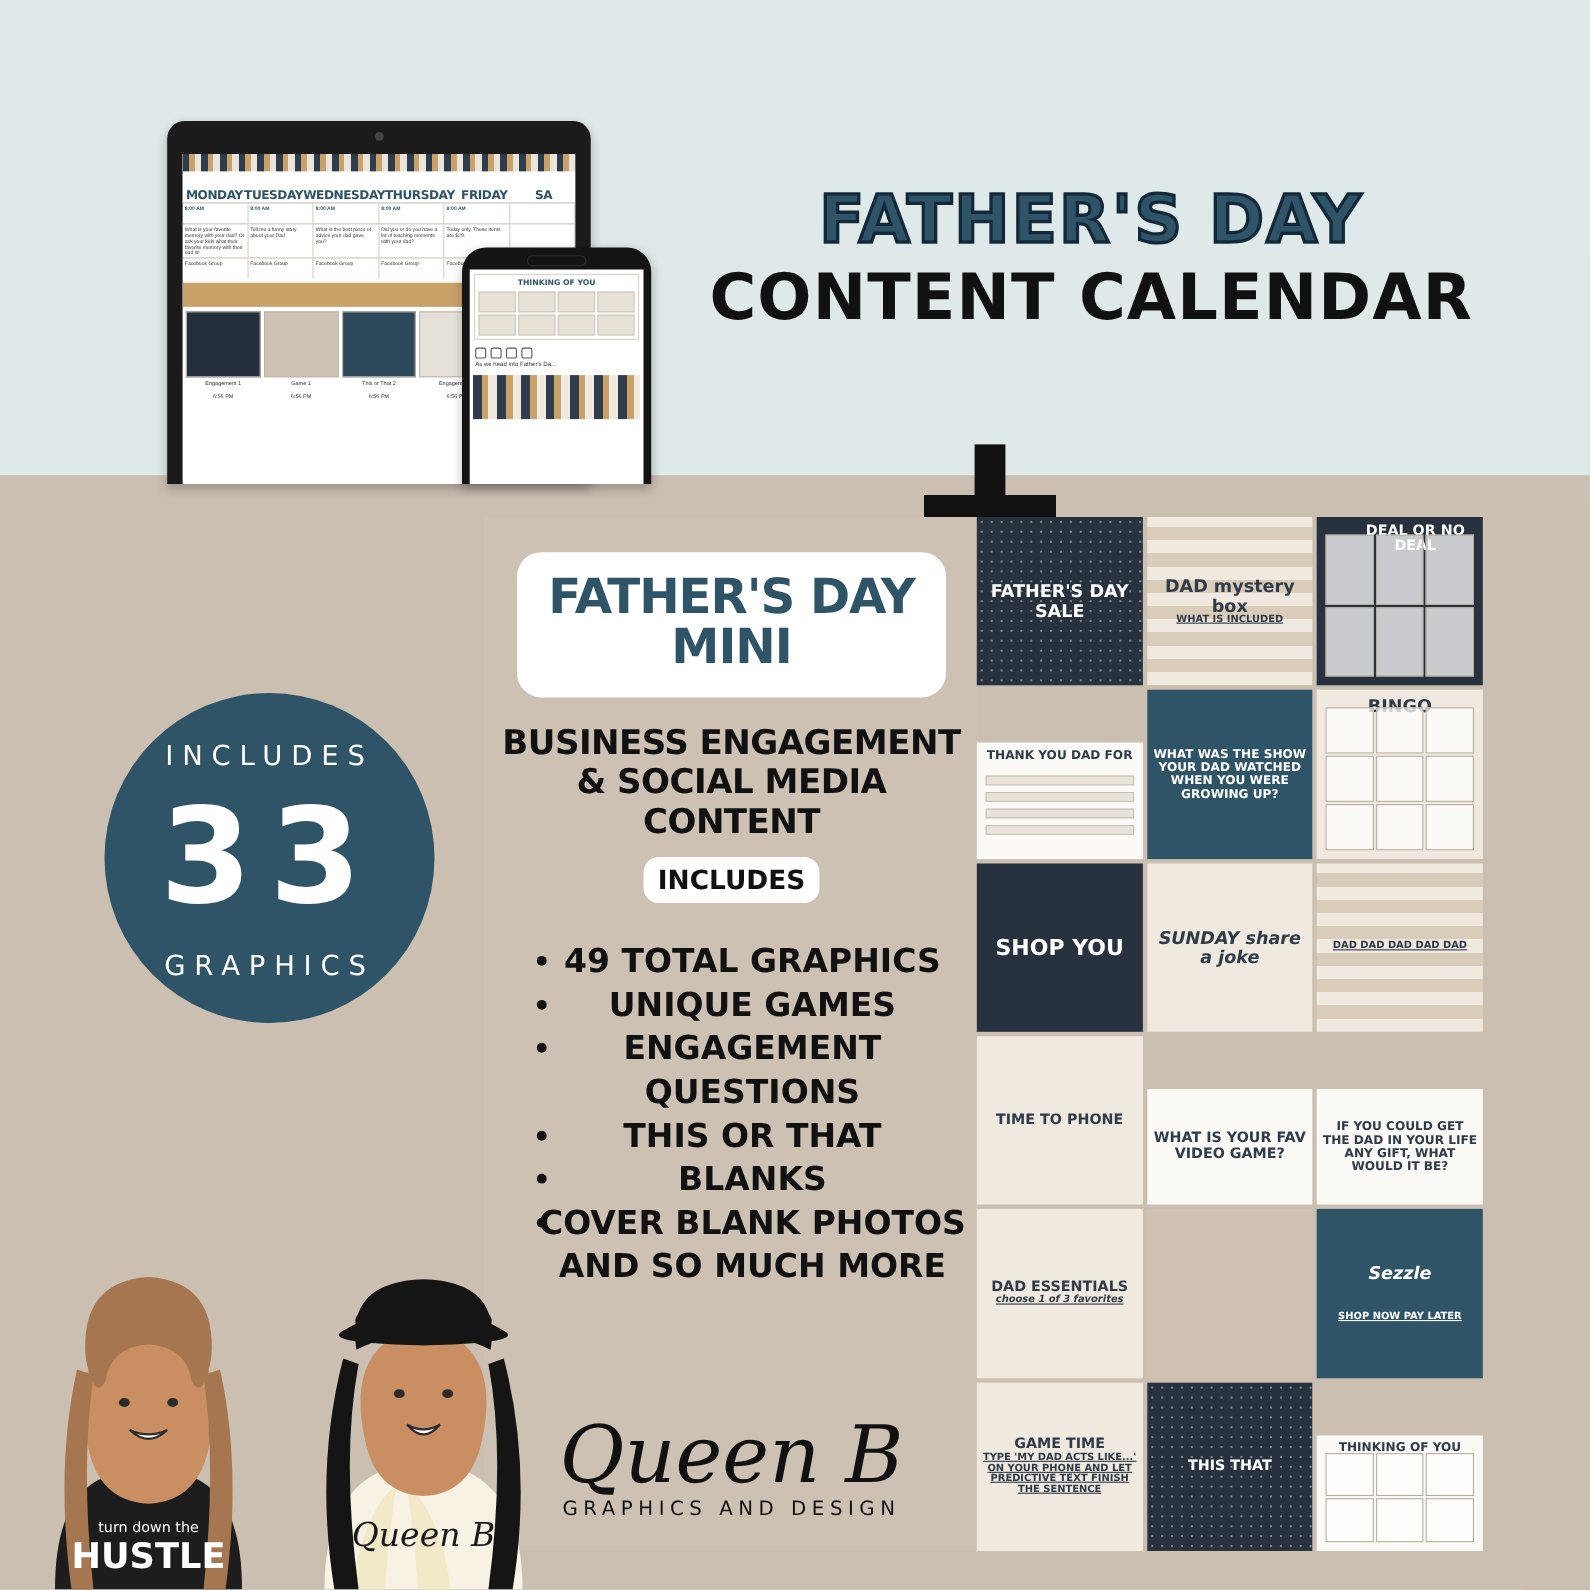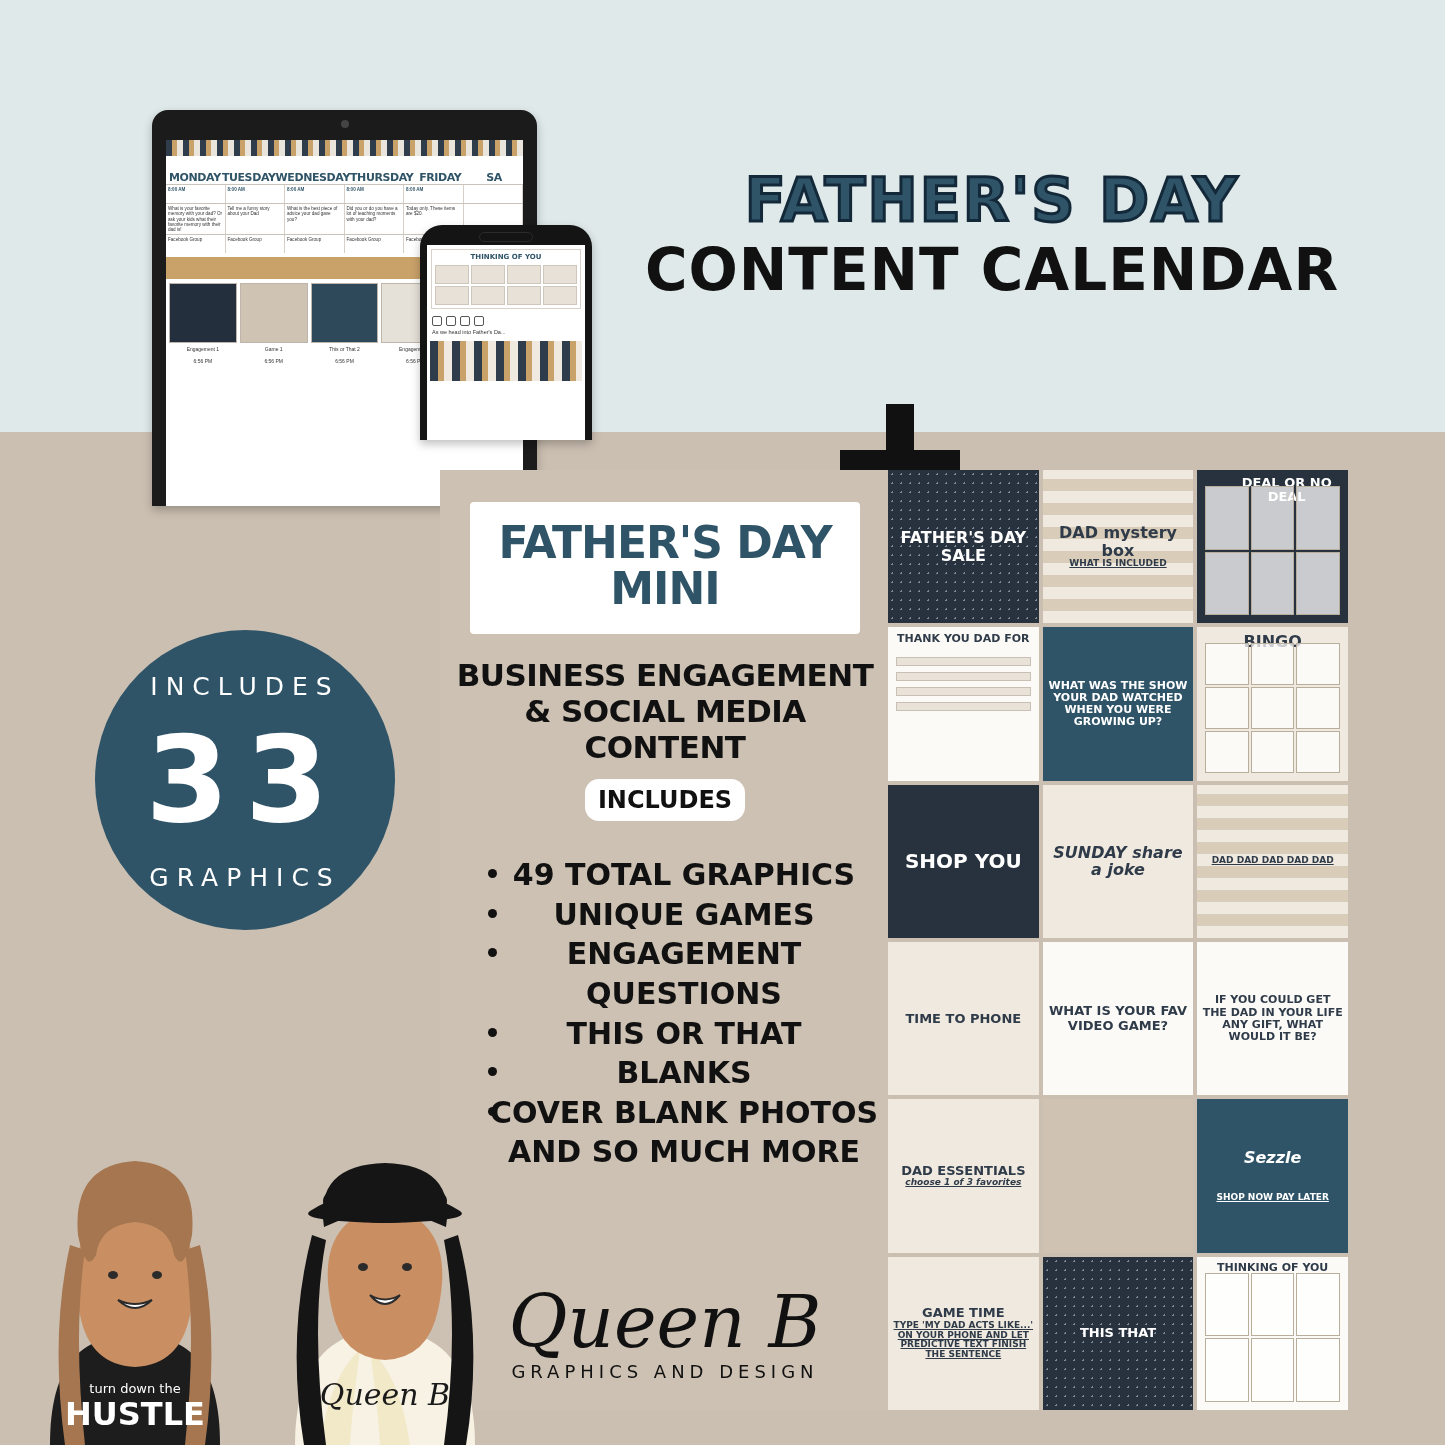--- a/index.html
+++ b/index.html
@@ -42,21 +42,21 @@
   
   .plus{
     position:absolute;left:840px;top:404px;width:120px;height:120px;
   }
   .plus .bar{position:absolute;background:#111;}
   .plus .h{left:0;top:46px;width:120px;height:28px;}
   .plus .v{left:46px;top:0;width:28px;height:120px;}
 
   
   .tablet{
-    position:absolute;left:152px;top:110px;width:385px;height:396px;
+    position:absolute;left:152px;top:110px;width:385px;height:330px;
     background:#1b1b1b;border-radius:16px 16px 0 0;
     box-shadow:0 4px 10px rgba(0,0,0,.25);
   }
   .tablet .cam{position:absolute;left:50%;top:10px;transform:translateX(-50%);
     width:8px;height:8px;border-radius:50%;background:#444;}
   .tablet .screen{
     position:absolute;left:14px;top:30px;right:14px;bottom:0;
     background:#ffffff;overflow:hidden;
   }
   .cal-strip{height:16px;background:
@@ -108,21 +108,21 @@
   .badge .num{position:absolute;top:90px;left:0;right:0;font-size:120px;font-weight:bold;
     letter-spacing:16px;font-family:"DejaVu Sans",sans-serif;line-height:1;}
   .badge .bot{position:absolute;bottom:38px;left:0;right:0;font-size:25px;letter-spacing:8px;
     font-family:"DejaVu Sans",sans-serif;}
 
   
   .flyer{
     position:absolute;left:440px;top:470px;width:450px;height:940px;background:#cdc1b3;
   }
   .flyer .titlebox{
-    margin:32px 30px 4px;background:#fff;border-radius:4px;padding:18px 19px 22px;text-align:center;
+    margin:32px 30px 4px;background:#fff;border-radius:22px;padding:18px 19px 22px;text-align:center;
   }
   .flyer .titlebox .t1{font-family:"DejaVu Sans",sans-serif;font-weight:bold;font-size:44px;
     color:#2f5468;line-height:1.05;letter-spacing:-1px;}
   .sub{
     text-align:center;font-family:"DejaVu Sans",sans-serif;font-weight:bold;
     color:#111;font-size:31px;line-height:1.15;margin:24px 0 0;letter-spacing:-.5px;
   }
   .incl{
     margin:14px auto 0;background:#fff;border-radius:14px;width:160px;padding:7px 0;
     text-align:center;font-family:"DejaVu Sans",sans-serif;font-weight:bold;font-size:24px;color:#111;
@@ -140,21 +140,21 @@
   
   .gridwrap{position:absolute;left:888px;top:470px;width:460px;height:940px;
     display:grid;grid-template-columns:repeat(3,1fr);grid-template-rows:repeat(6,1fr);gap:4px;}
   .tile{position:relative;overflow:hidden;display:flex;align-items:center;justify-content:center;
     text-align:center;padding:4px;box-sizing:border-box;}
   .tile .tt{font-family:"DejaVu Sans",sans-serif;font-weight:bold;line-height:1.1;}
   .t-navy{background:#28323f;color:#fff;}
   .t-cream{background:#efe9df;color:#2f3b49;}
   .t-teal{background:#2f5468;color:#fff;}
   .t-tan{background:#cfc2b2;color:#2f3b49;}
-  .t-white{background:#fbfaf7;color:#2f3b49;}
+  .t-white{background:#fbfaf7;color:#2f3b49;margin-top:48px;}
   .t-dots{background:#28323f;color:#fff;
     background-image:radial-gradient(#7e8a96 1px, transparent 1px);background-size:9px 9px;}
   .t-dadpat{color:#2f3b49;
     background:repeating-linear-gradient(0deg,#efe9df 0 12px,#d9cdb9 12px 24px);}
   .tt.s9{font-size:9px;text-decoration:underline;}
   .tt.s11{font-size:11px;}
   .tt.s13{font-size:13px;}
   .tt.s16{font-size:16px;}
   .tt.s20{font-size:20px;}
   .script{font-family:"DejaVu Serif",serif;font-style:italic;font-weight:normal;}

